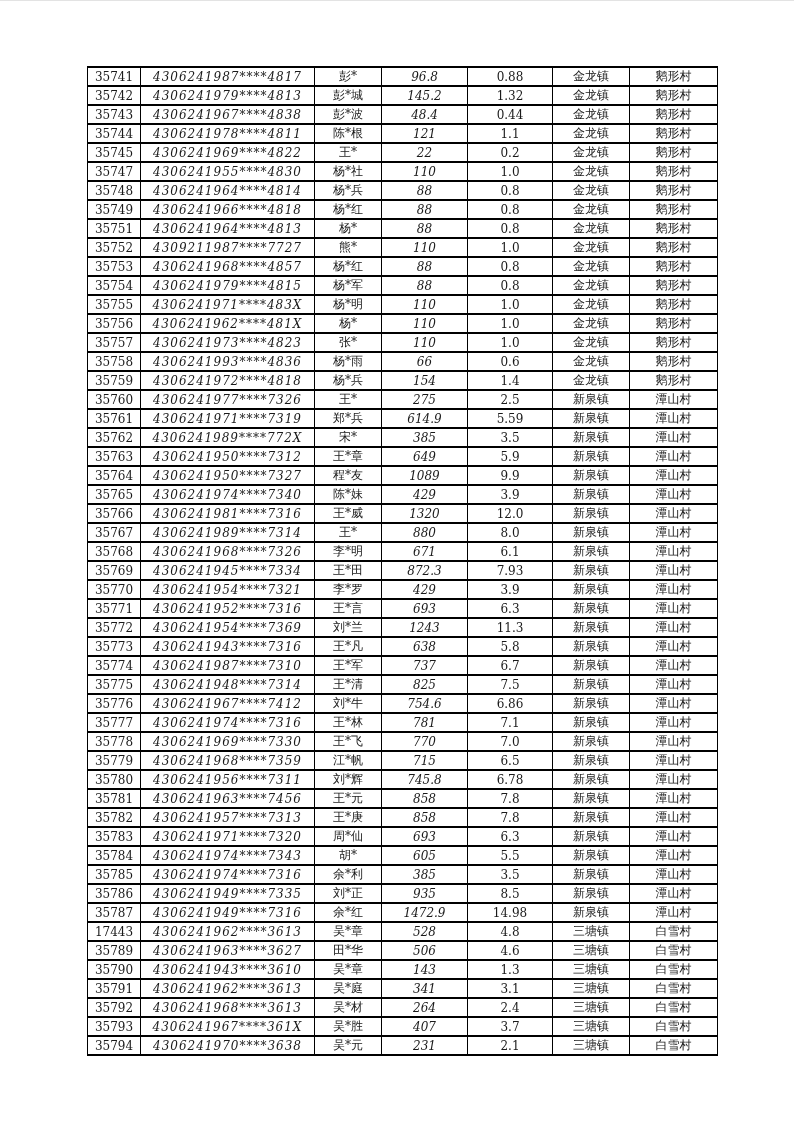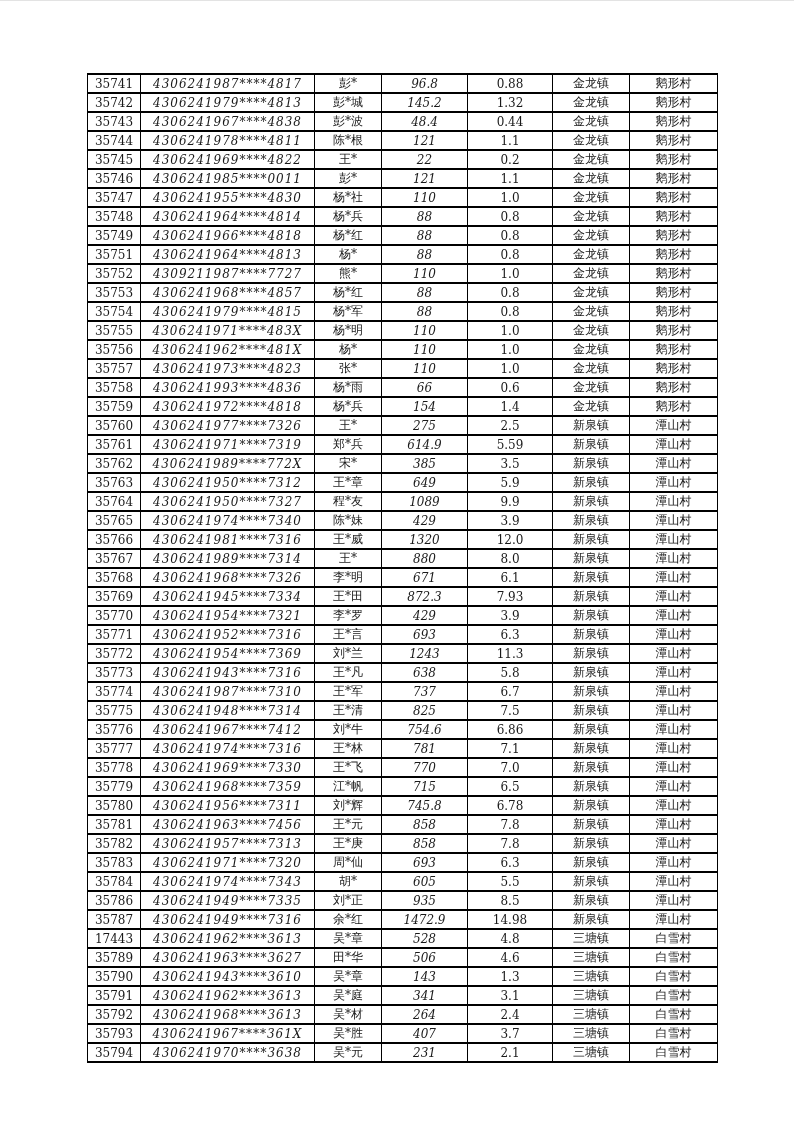--- a/index.html
+++ b/index.html
@@ -17,21 +17,21 @@
   }
   .top-edge {
     position: absolute;
     top: 0; left: 0; right: 0;
     height: 1px;
     background: #e3e3e3;
   }
   table.data-table {
     position: absolute;
     left: 87px;
-    top: 73px;
+    top: 66px;
     width: 624px;
     height: 978px;
     border-collapse: collapse;
     table-layout: fixed;
   }
   table.data-table td {
     border-left: 1px solid #000000;
     border-right: 1px solid #000000;
     border-top: 2px solid #000000;
     border-bottom: 2px solid #000000;
@@ -97,29 +97,20 @@
         <tr>
           <td class="col-0">35745</td>
           <td class="col-1">4306241969****4822</td>
           <td class="col-2">王*</td>
           <td class="col-3">22</td>
           <td class="col-4">0.2</td>
           <td class="col-5">金龙镇</td>
           <td class="col-6">鹅形村</td>
         </tr>
         <tr>
-          <td class="col-0">35746</td>
-          <td class="col-1">4306241985****0011</td>
-          <td class="col-2">彭*</td>
-          <td class="col-3">121</td>
-          <td class="col-4">1.1</td>
-          <td class="col-5">金龙镇</td>
-          <td class="col-6">鹅形村</td>
-        </tr>
-        <tr>
           <td class="col-0">35747</td>
           <td class="col-1">4306241955****4830</td>
           <td class="col-2">杨*社</td>
           <td class="col-3">110</td>
           <td class="col-4">1.0</td>
           <td class="col-5">金龙镇</td>
           <td class="col-6">鹅形村</td>
         </tr>
         <tr>
           <td class="col-0">35748</td>
@@ -439,20 +430,29 @@
         <tr>
           <td class="col-0">35784</td>
           <td class="col-1">4306241974****7343</td>
           <td class="col-2">胡*</td>
           <td class="col-3">605</td>
           <td class="col-4">5.5</td>
           <td class="col-5">新泉镇</td>
           <td class="col-6">潭山村</td>
         </tr>
         <tr>
+          <td class="col-0">35785</td>
+          <td class="col-1">4306241974****7316</td>
+          <td class="col-2">余*利</td>
+          <td class="col-3">385</td>
+          <td class="col-4">3.5</td>
+          <td class="col-5">新泉镇</td>
+          <td class="col-6">潭山村</td>
+        </tr>
+        <tr>
           <td class="col-0">35786</td>
           <td class="col-1">4306241949****7335</td>
           <td class="col-2">刘*正</td>
           <td class="col-3">935</td>
           <td class="col-4">8.5</td>
           <td class="col-5">新泉镇</td>
           <td class="col-6">潭山村</td>
         </tr>
         <tr>
           <td class="col-0">35787</td>

